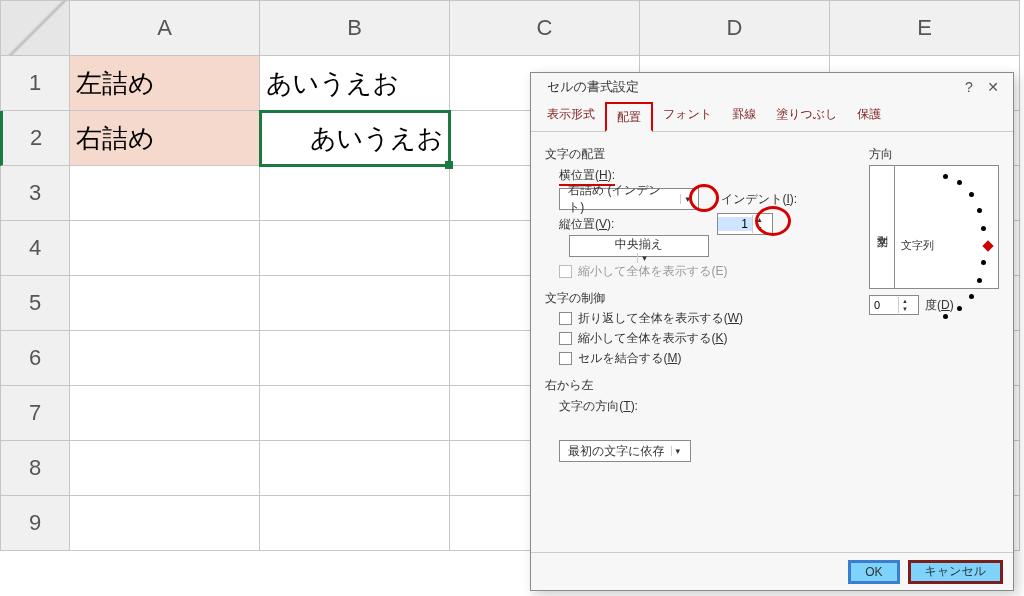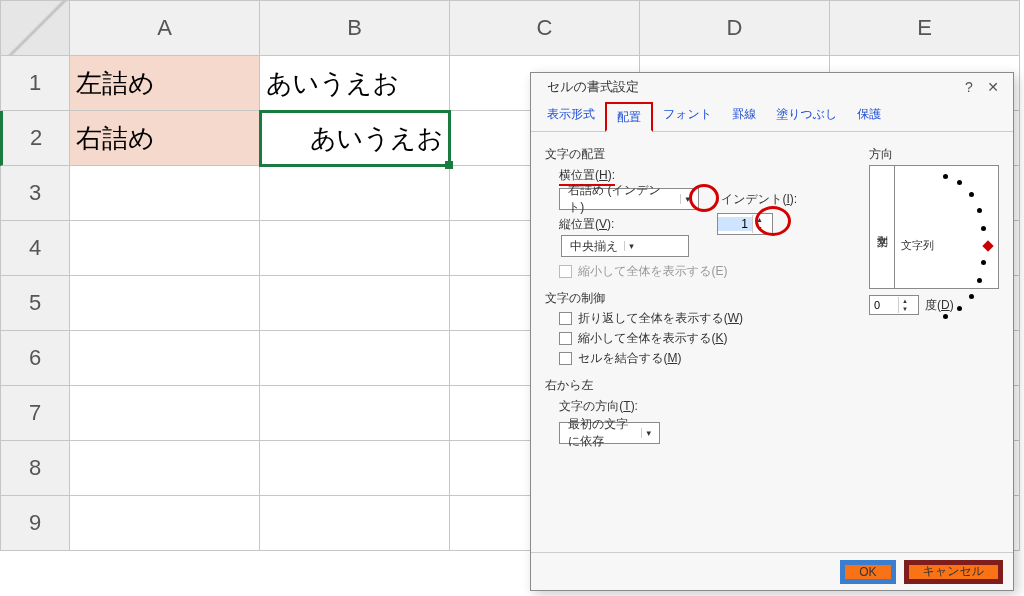--- a/index.html
+++ b/index.html
@@ -19,32 +19,32 @@
   .active-cell { outline:3px solid #1a7a3f; outline-offset:-2px; position:relative; }
   .handle { position:absolute; right:-4px; bottom:-4px; width:8px; height:8px; background:#1a7a3f; }
 
   
   .dialog { position:absolute; left:530px; top:72px; width:484px; height:519px; background:#f7f7f7; border:1px solid #8a8a8a; box-shadow:4px 4px 12px rgba(0,0,0,.2); font-size:12px; color:#333; }
   .titlebar { height:28px; display:flex; align-items:center; padding:0 8px; }
   .titlebar .t { flex:1; font-size:13px;margin-left:8px; }
   .title-btn { width:24px; height:22px; display:flex; align-items:center; justify-content:center; font-size:14px; color:#555; }
 
   .tabs { display:flex; border-bottom:1px solid #ccc; padding:0 6px; gap:0; }
-  .tab { padding:5px 10px 4px; font-size:12px; color:#1d4ed8; cursor:default; }
+  .tab { padding:5px 10px 4px; font-size:12px; color:#7f1d1d; cursor:default; }
   .tab.active { border:2px solid #d60000; border-bottom-color:#f7f7f7; position:relative; top:1px; background:#f7f7f7; }
 
   .body { position:relative; padding:10px 14px 0 14px; height:calc(100% - 28px - 26px - 38px); }
   .group-title { font-size:12px; margin:4px 0 2px; }
   .sub-label { font-size:12px; margin:4px 0 2px 14px; }
   .under-red { border-bottom:2px solid #d60000; display:inline-block; }
   .select { display:inline-flex; align-items:center; border:1px solid #8a8a8a; height:22px; background:#fff; font-size:12px; padding:0 8px; }
   .select .arrow { margin-left:6px; border-left:1px solid #ccc; padding-left:4px; font-size:9px; }
   .sel1 { width:140px; margin-left:14px; }
-  .sel2 { width:128px; margin-left:16px; }
-  .sel3 { width:101px; margin-left:14px; }
+  .sel2 { width:140px; margin-left:24px;flex-direction:column; }
+  .sel3 { width:132px; margin-left:14px;margin-top:23px; }
   .spin { display:inline-flex; align-items:center; border:1px solid #8a8a8a; height:22px; background:#fff; width:56px; }
   .spin input { border:none; width:34px; font-size:12px; padding:0 4px; text-align:right; background:#cfe5ff; }
   .spin .btns { display:flex; flex-direction:column; border-left:1px solid #ccc; }
   .spin .btns span { font-size:7px; line-height:9px; padding:0 3px; }
   .oval { position:absolute; border:3px solid #d60000; border-radius:50%; pointer-events:none; }
   .chk { display:flex; align-items:center; gap:6px; margin:3px 0 3px 14px; }
   .chk .box { width:13px; height:13px; border:1px solid #8a8a8a; background:#fff; }
   .chk.disabled { color:#999; }
   .chk.disabled .box { border-color:#bbb; }
 
@@ -56,21 +56,21 @@
   .dial-label { position:absolute; left:6px; top:72px; font-size:11px; }
   .dot { position:absolute; width:5px; height:5px; background:#000; border-radius:50%; }
   .diamond { position:absolute; width:8px; height:8px; background:#c00; transform:rotate(45deg); }
   .deg-row { display:flex; align-items:center; gap:6px; margin-top:6px; }
   .deg-spin { display:inline-flex; align-items:center; border:1px solid #8a8a8a; height:20px; background:#fff; width:50px; }
   .deg-spin input { border:none; width:28px; font-size:11px; padding:0 4px; }
   .deg-spin .btns { display:flex; flex-direction:column; border-left:1px solid #ccc; }
   .deg-spin .btns span { font-size:6px; line-height:8px; padding:0 3px; }
 
   .footer { position:absolute; bottom:0; left:0; right:0; border-top:1px solid #ccc; height:38px; display:flex; justify-content:flex-end; align-items:center; padding:0 10px; gap:8px; background:#f7f7f7;}
-  .btn { border:5px solid #7f1d1d; background:#f97316; height:24px; padding:0 14px; font-size:12px; display:flex; align-items:center; }
+  .btn { border:3px solid #7f1d1d; background:#7dd3fc; height:24px; padding:0 14px; font-size:12px; display:flex; align-items:center; }
   .btn.primary { border-color:#3b7ed0; }
 
   .u { text-decoration:underline; }
 </style>
 </head>
 <body>
 
 <div class="sheet">
   <div class="colheads">
     <div class="corner"></div>

